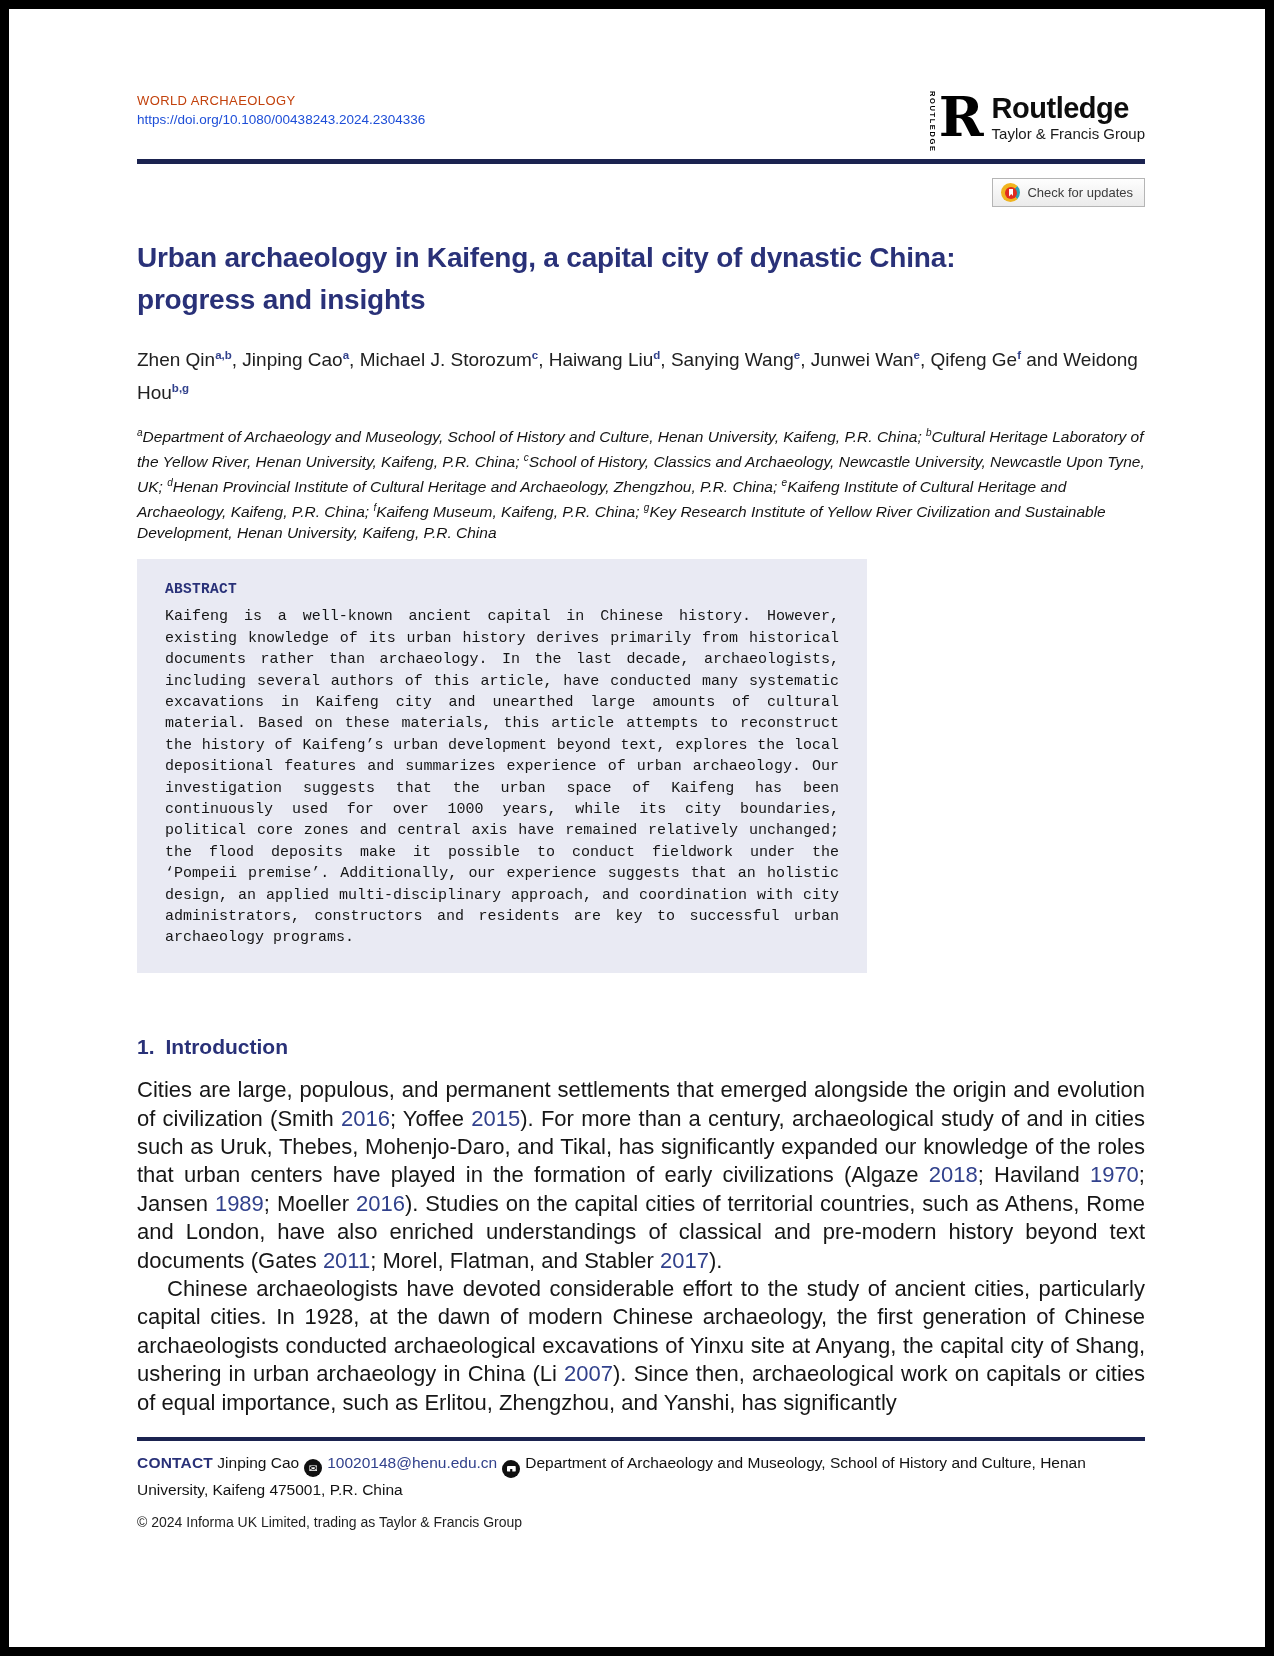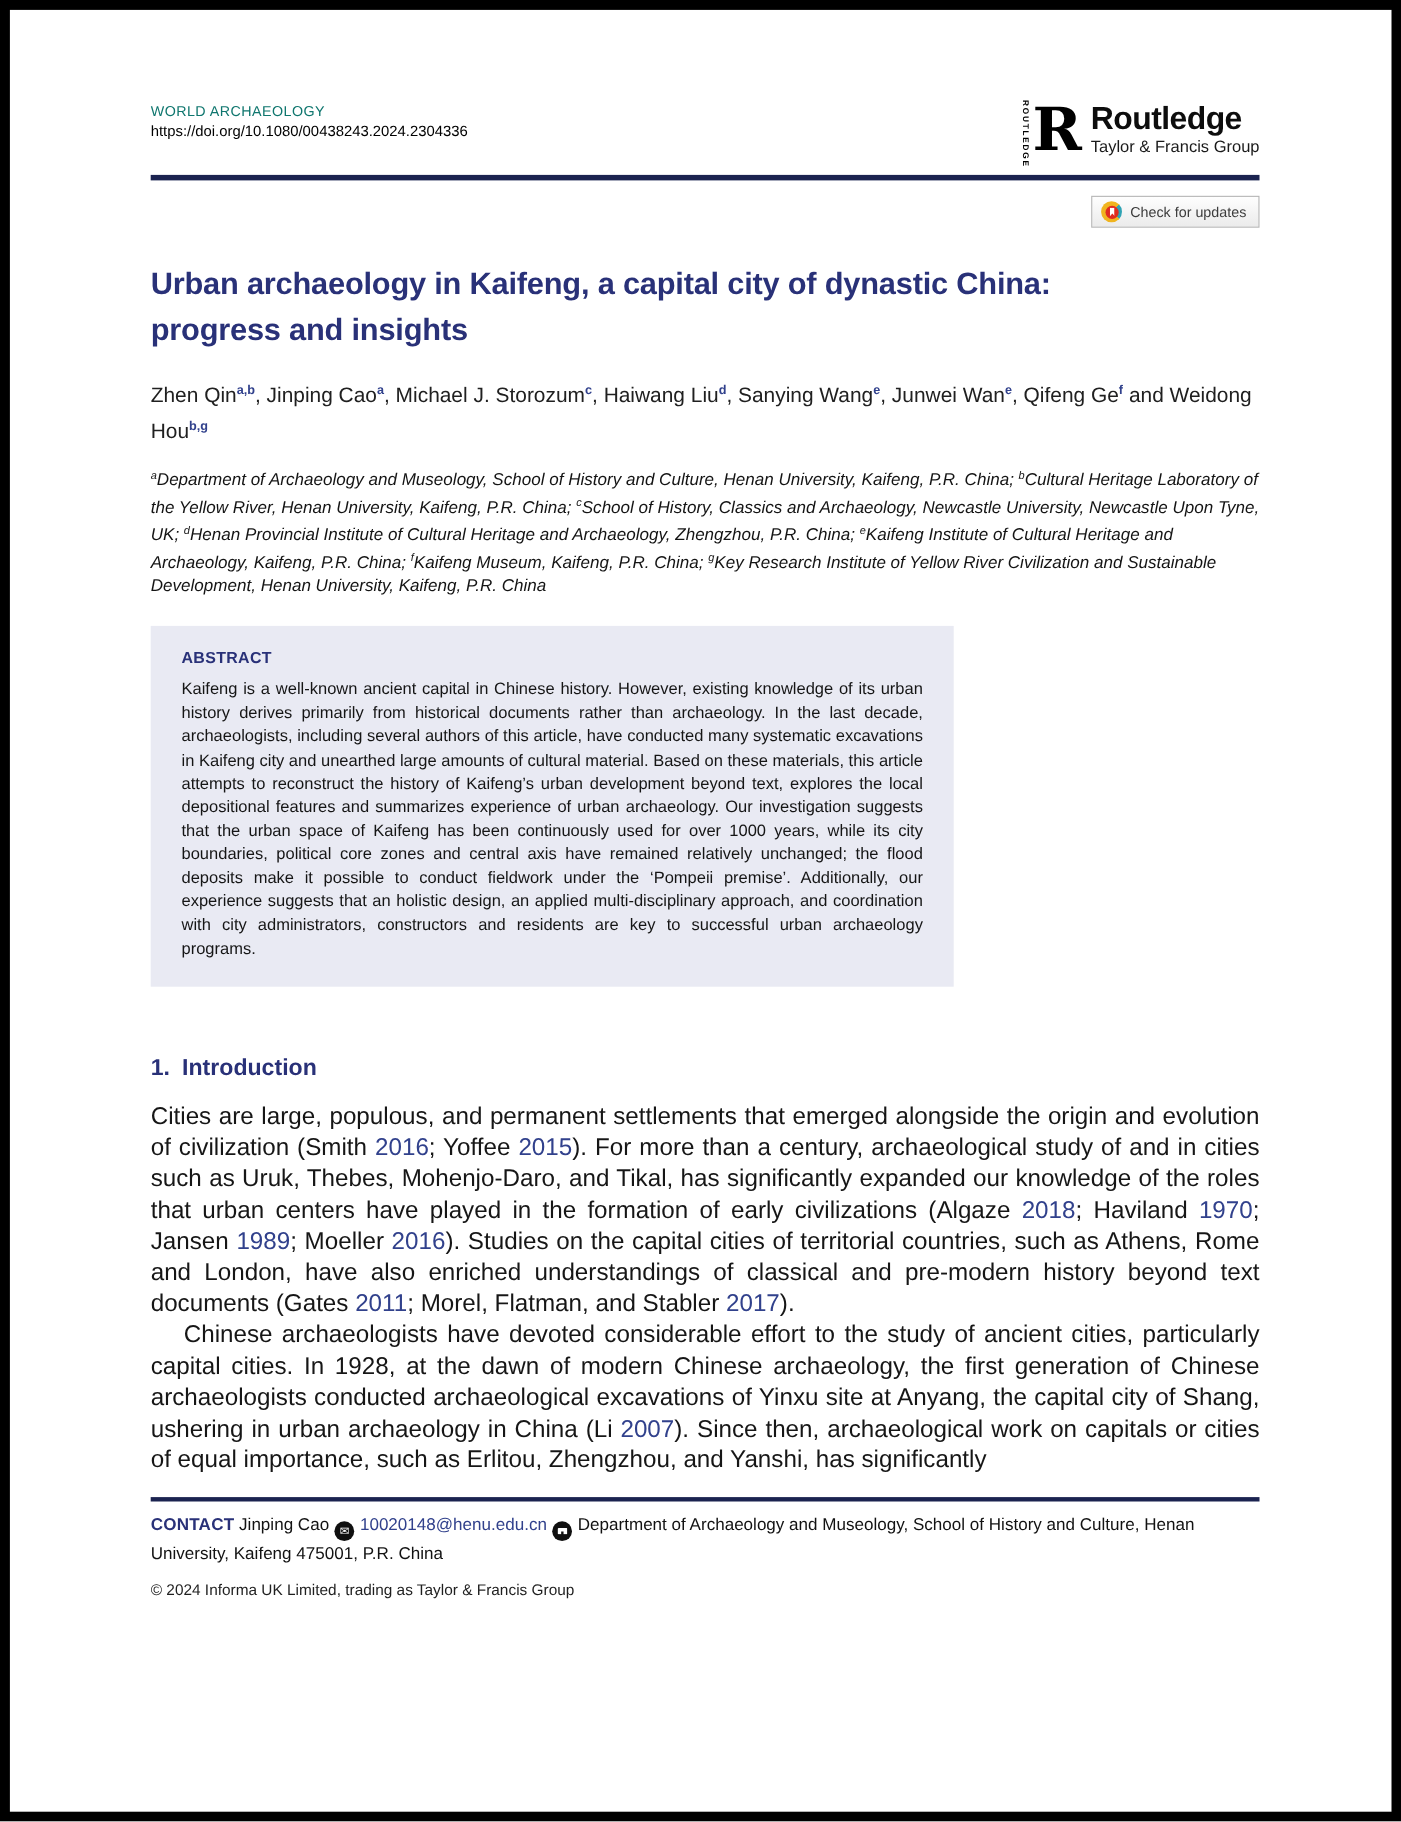--- a/index.html
+++ b/index.html
@@ -9,22 +9,22 @@
     border:9px solid #000;
     background:#fff;
     overflow:hidden;
     font-family:"Liberation Sans", sans-serif;
     color:#161616;
   }
   .page { padding:84px 120px 0 128px; }
 
   
   .hdr { display:flex; justify-content:space-between; align-items:flex-start; }
-  .journal { font-size:13px; color:#0f766e; letter-spacing:.4px; }
-  .doi { font-size:13.5px; color:#000000; margin-top:4px; }
+  .journal { font-size:13px; color:#c2410c; letter-spacing:.4px; }
+  .doi { font-size:13.5px; color:#1d4ed8; margin-top:4px; }
   .logo { display:flex; align-items:flex-start; margin-top:-4px; }
   .logo-vert {
     writing-mode:vertical-rl; font-size:7.5px; font-weight:bold; color:#000;
     letter-spacing:1.6px; height:56px; margin-right:2px; margin-top:2px;
   }
   .logo-r { font-family:"DejaVu Serif", serif; font-weight:bold; font-size:54px; line-height:56px; color:#000; margin-right:8px; }
   .logo-txt { padding-top:4px; }
   .logo-name { font-size:29px; font-weight:bold; color:#0d0d0d; line-height:30px; letter-spacing:-0.5px; }
   .logo-tag { font-size:15px; color:#1a1a1a; margin-top:2px; }
 
@@ -47,21 +47,21 @@
     clip-path:polygon(0 0,100% 0,100% 100%,50% 70%,0 100%); }
 
   
   .title { margin-top:30px; font-size:28px; font-weight:bold; color:#293178; line-height:42px; letter-spacing:-0.2px; }
   .authors { margin-top:20px; font-size:19px; color:#202020; line-height:28px; }
   sup.asup { font-size:11.5px; color:#31418c;font-weight:bold; }
   .affils { margin-top:14px; font-size:15.5px; line-height:21px; color:#141414;font-style:italic; }
   sup.fsup { font-size:10px; color:#141414; }
 
   
-  .abs-row { display:flex; margin-top:26px; }
+  .abs-row { display:flex; margin-top:16px;font-family:Liberation Mono, monospace; }
   .abs-box { width:730px; flex:0 0 auto; background:#e9eaf3; padding:22px 28px 24px; }
   .abs-label { font-size:14.5px; font-weight:bold; color:#293178; letter-spacing:.3px; }
   .abs-text { margin:9px 0 0; font-size:15px; line-height:21.4px; text-align:justify; color:#151515; }
   .side-col { width:247px; margin-left:30px; padding-top:20px; font-size:14.5px; line-height:20px; color:#151515; }
   .side-h { font-size:14px; font-weight:bold; color:#293178; letter-spacing:.3px; margin-bottom:3px; }
   .side-kw { margin-top:18px; }
 
   
   .sec-h { margin-top:62px; font-size:21px; font-weight:bold; color:#293178; }
   .sec-h .num { margin-right:11px; }

